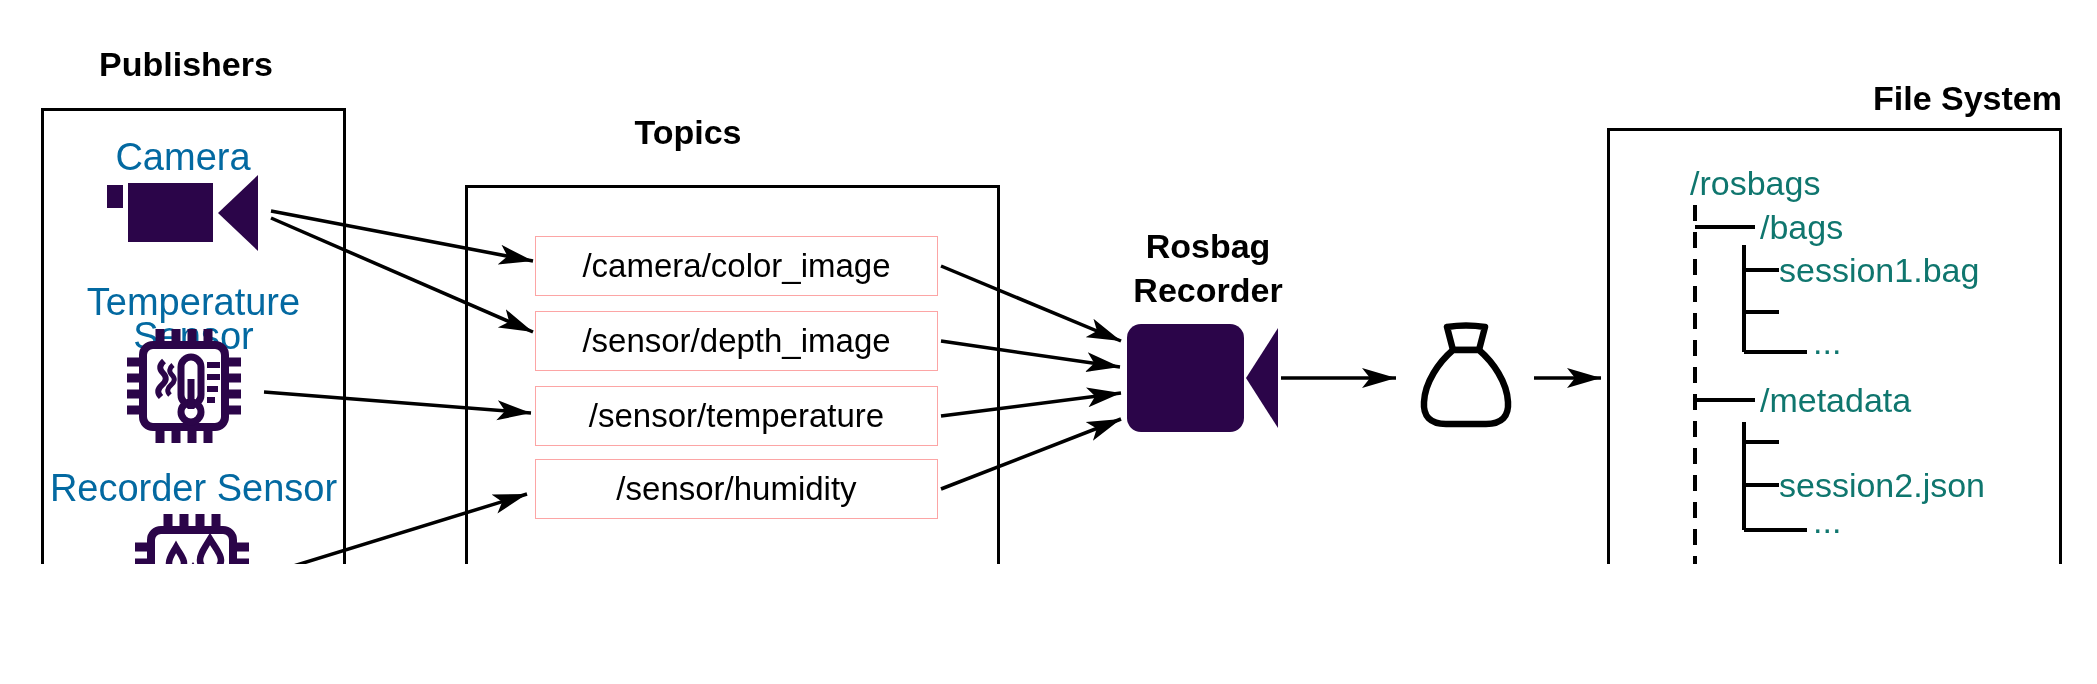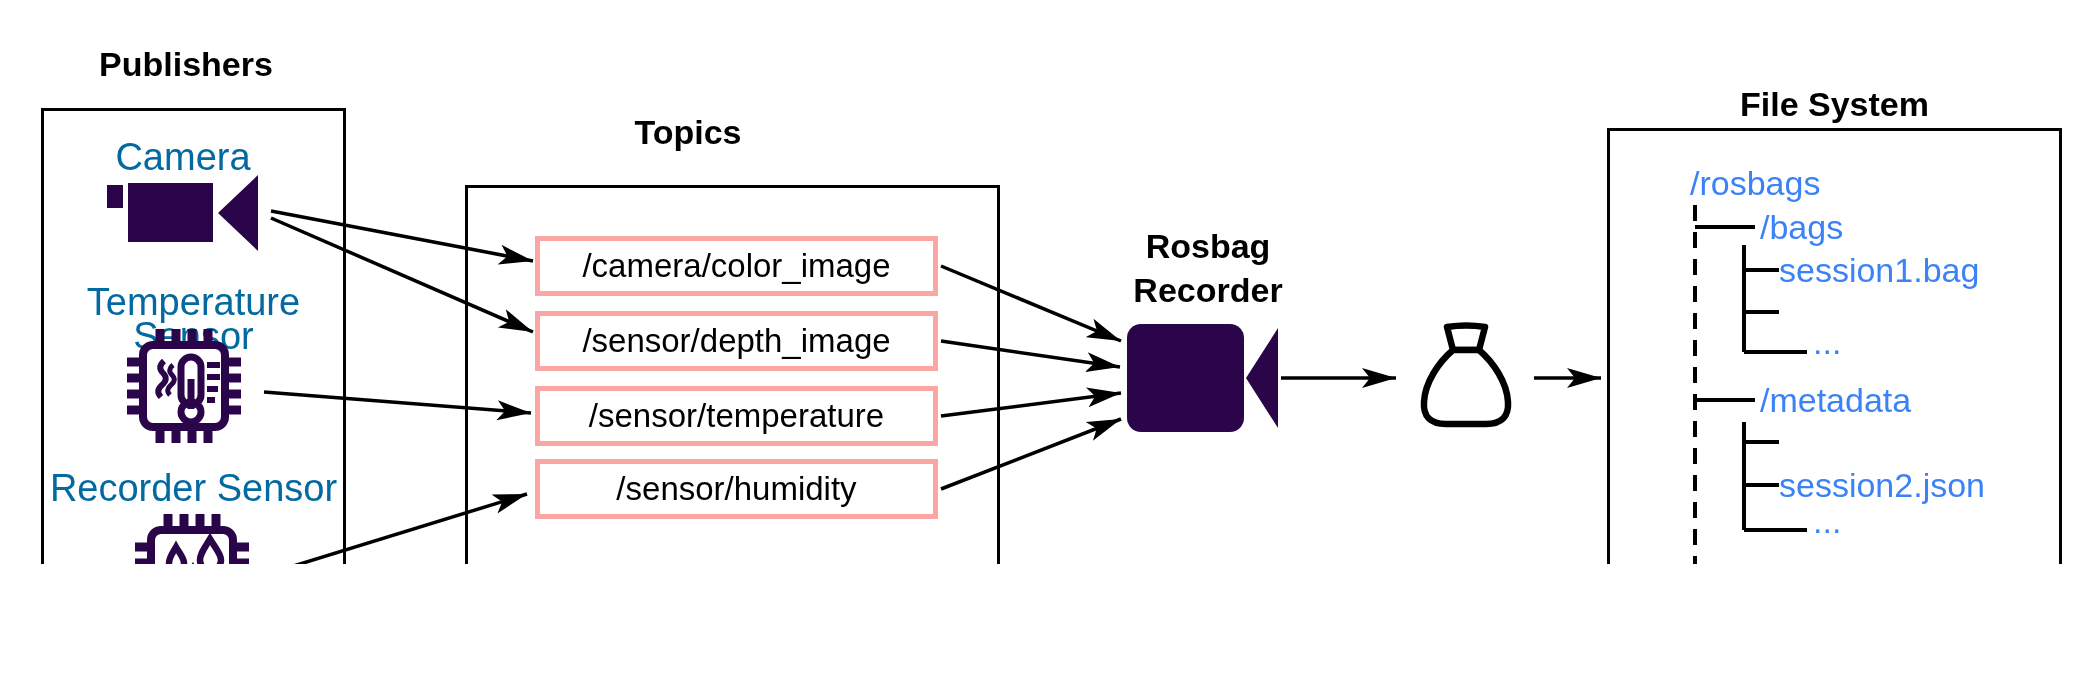--- a/index.html
+++ b/index.html
@@ -7,26 +7,26 @@
   .canvas {
     position:relative; width:2097px; height:564px; background:#ffffff;
     color:#000; overflow:hidden;text-decoration:underline;
   }
   .abs { position:absolute; }
   .title { font-weight:bold; font-size:34px; text-align:center; line-height:40px; color:#000; }
   .outer-box { border:3px solid #000; background:transparent; }
   .item-label { font-size:38px; text-align:center; line-height:34px; color:#0369a1; }
   .topic-box {
     position:absolute; left:535px; width:403px; height:60px;
-    border:5px solid #fca5a5; background:#fff;
+    border:1px solid #fca5a5; background:#fff;
     display:flex; align-items:center; justify-content:center;
   }
   .topic-label { font-size:33px; color:#000; white-space:nowrap; }
   .connector-layer { position:absolute; left:0; top:0; pointer-events:none; }
-  .fs-tree-label { position:absolute; font-size:34px; line-height:42px; color:#3b82f6; white-space:nowrap; }
+  .fs-tree-label { position:absolute; font-size:34px; line-height:42px; color:#0f766e; white-space:nowrap; }
   svg { display:block; }
 </style>
 </head>
 <body>
 
 <div class="canvas">
 
   <div class="abs title" style="left:36px; top:44px; width:300px;">Publishers</div>
 
   <div class="abs outer-box" style="left:41px; top:108px; width:305px; height:540px;"></div>
@@ -104,21 +104,21 @@
   </svg>
 
 
   <svg class="abs" style="left:1418px; top:322px;" width="98" height="108" viewBox="0 0 98 108">
     <g stroke="#000" stroke-width="6.5" fill="#fff" stroke-linejoin="round" stroke-linecap="round">
       <path d="M29,5 Q48,2 67,5 L61,28 L35,28 Z"></path>
       <path d="M35,28 C21,40 7,60 6,80 C5,94 12,102 28,102 L68,102 C84,102 91,94 90,80 C89,60 75,40 61,28 Z"></path>
     </g>
   </svg>
 
-  <div class="abs title" style="left:1607px; top:84px; width:455px;">File System</div>
+  <div class="abs title" style="left:1607px; top:78px; width:455px;text-align:right;">File System</div>
 
   <div class="abs outer-box" style="left:1607px; top:128px; width:455px; height:489px;"></div>
 
   <div class="abs" style="left:1607px; top:128px; width:455px; height:489px;">
     <svg width="455" height="489" viewBox="0 0 455 489">
       <g stroke="#000" stroke-width="4" fill="none">
         <path d="M88,77 V460" stroke-dasharray="16 11"></path>
         <path d="M88,99 H148"></path>
         <path d="M137,117 V224"></path>
         <path d="M137,142 H172"></path>

